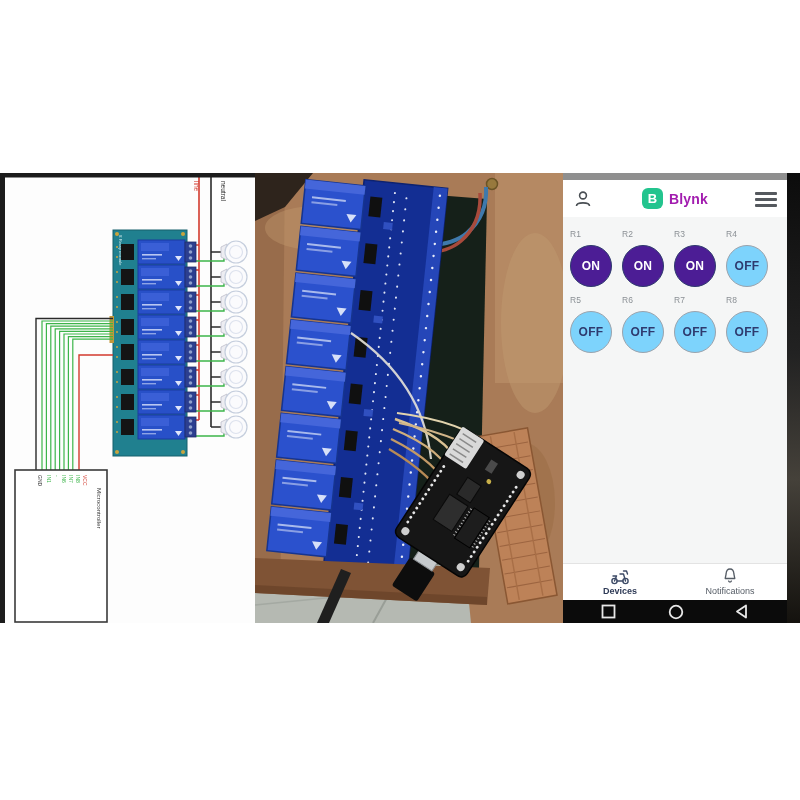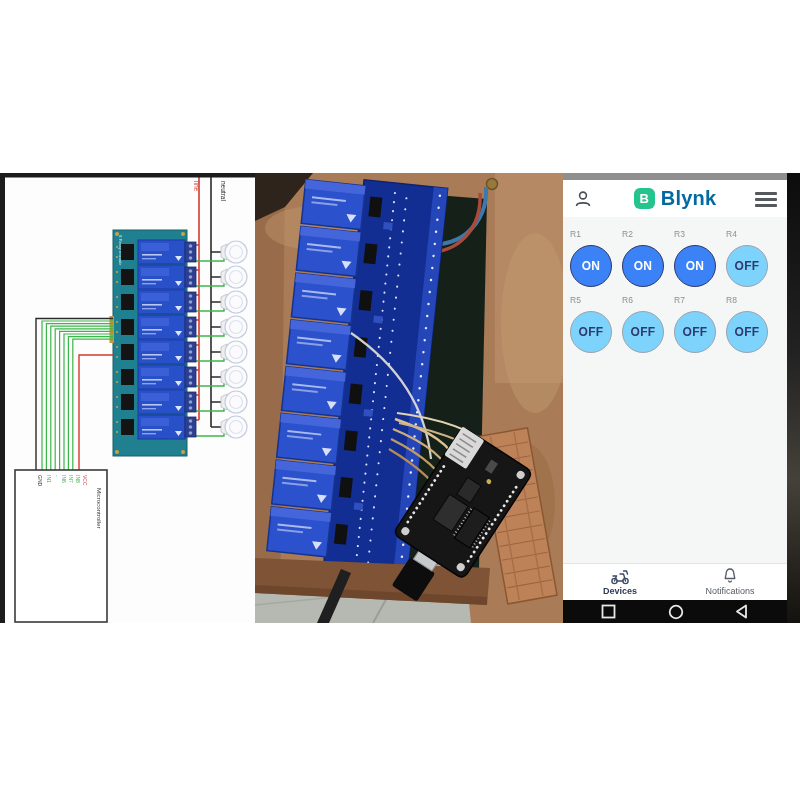--- a/index.html
+++ b/index.html
@@ -14,29 +14,29 @@
   #app{left:563px;width:224px;background:#f5f6f6;}
   .status{position:absolute;top:0;left:0;width:224px;height:7px;background:#8f8f8f;}
   .header{position:absolute;top:7px;left:0;width:224px;height:37px;background:#ffffff;
           border-bottom:1px solid #e3e3e3;display:flex;align-items:center;justify-content:center;}
   .person{position:absolute;left:10px;top:9px;}
   .burger{position:absolute;right:10px;top:12px;display:flex;flex-direction:column;gap:3.5px;cursor:pointer;}
   .burger span{display:block;width:22px;height:2.6px;background:#55595e;border-radius:1px;}
   .logo{display:flex;align-items:center;gap:6px;}
   .logo-sq{width:21px;height:21px;border-radius:6px;background:#23c48e;color:#fff;
            font-weight:bold;font-size:13px;display:flex;align-items:center;justify-content:center;}
-  .logo-txt{color:#0369a1;font-weight:bold;font-size:20px;letter-spacing:.2px;}
+  .logo-txt{color:#a21caf;font-weight:bold;font-size:14px;letter-spacing:.2px;}
   .body{position:absolute;top:44px;left:0;width:224px;height:346px;background:#f5f6f6;}
   .grid{display:grid;grid-template-columns:repeat(4,1fr);grid-row-gap:8px;padding:12px 14px 0 2px;}
   .cell{display:flex;flex-direction:column;}
   .rlabel{font-size:8.5px;color:#8b9095;padding-left:5px;height:12px;margin-bottom:4px;}
   .circ{width:42px;height:42px;margin:0 auto;border-radius:50%;border:1.5px solid #9aa3ad;
         background:#7dd3fc;color:#2e3a6e;font-weight:bold;font-size:12px;letter-spacing:.3px;
         display:flex;align-items:center;justify-content:center;cursor:pointer;box-sizing:border-box;}
-  .circ.on{background:#3b82f6;border-color:#2e3a6e;color:#ffffff;}
+  .circ.on{background:#4c1d95;border-color:#2e3a6e;color:#ffffff;}
   .tabbar{position:absolute;top:390px;left:0;width:224px;height:37px;background:#ffffff;
           border-top:1px solid #e3e3e3;}
   .tab{position:absolute;top:3px;width:90px;display:flex;flex-direction:column;align-items:center;cursor:pointer;}
   .tab-label{font-size:9px;margin-top:1px;}
   .tab-devices{left:12px;}  .tab-devices .tab-label{color:#2f3b57;font-weight:bold;}
   .tab-notifications{left:122px;} .tab-notifications .tab-label{color:#565d66;}
   .navbar{position:absolute;top:427px;left:0;width:224px;height:23px;background:#0b0b0b;}
   .nav-ic{position:absolute;top:4px;cursor:pointer;}
   
   #sliver{left:787px;width:13px;background:linear-gradient(180deg,#0c0c0c 0%,#222222 40%,#45413a 68%,#14120e 100%);}

